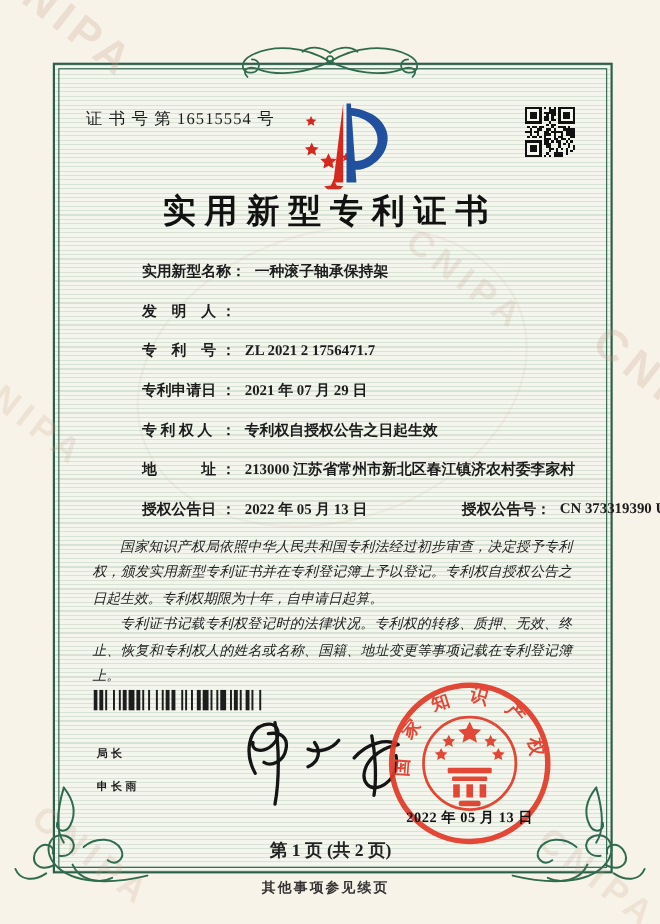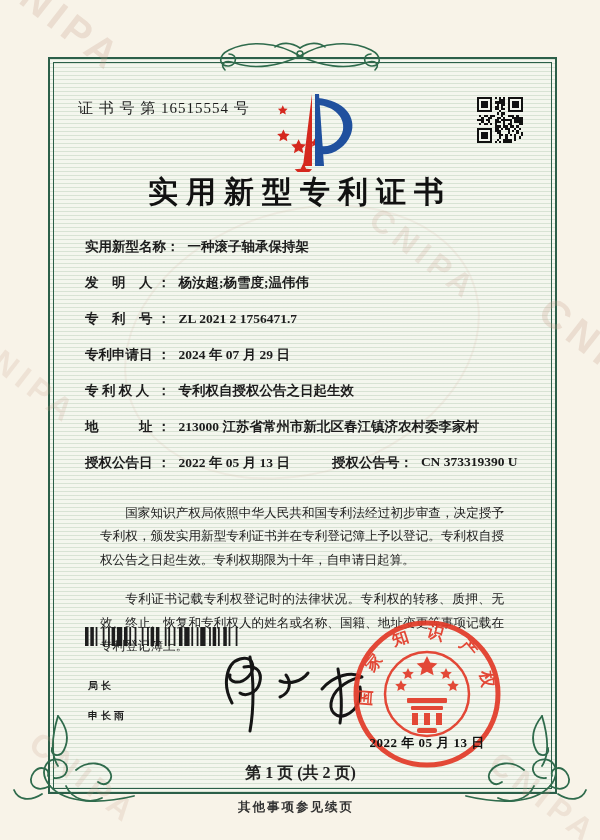--- a/index.html
+++ b/index.html
@@ -44,29 +44,29 @@
     letter-spacing:1px;
   }
   .logo{position:absolute;left:253px;top:88px;}
   .qr{position:absolute;left:477px;top:97px;width:46px;height:46px;}
   .title{
     position:absolute;left:0;top:172px;width:600px;text-align:center;
     font-size:30px;font-weight:700;letter-spacing:8px;color:#111;
   }
   .fields{position:absolute;left:85px;top:229px;width:445px;}
   .frow{display:flex;align-items:center;height:36px;font-size:13.5px;font-weight:600;}
-  .flabel{display:inline-block;min-width:72px;white-space:pre;}
+  .flabel{display:inline-block;min-width:72px;white-space:pre;margin-left:44px;}
   .fcolon{margin-right:8px;}
   .fvalue{white-space:nowrap;}
   .fpair2{margin-left:42px;display:flex;}
   .paras{
     position:absolute;left:84px;top:486px;width:436px;
     font-size:12.6px;line-height:1.86;color:#222;text-align:justify;
   }
-  .paras p{margin:16px;text-indent:2em;}
+  .paras p{margin:0;text-indent:2em;font-style:italic;}
   .barcode{position:absolute;left:85px;top:627px;width:156px;height:19px;}
   .director{
     position:absolute;left:88px;top:671px;font-size:10px;font-weight:700;
     letter-spacing:3px;line-height:30px;
   }
   .signature{position:absolute;left:210px;top:645px;}
   .seal{position:absolute;left:349px;top:616px;width:156px;height:156px;}
   .seal-date{
     position:absolute;left:352px;top:734px;width:150px;text-align:center;
     font-size:13px;font-weight:600;color:#111;letter-spacing:0.5px;
@@ -299,31 +299,30 @@
 
     <div class="fields">
       <div class="frow">
         <span class="flabel">实用新型名称</span>
           <span class="fcolon">：</span>
         <span class="fvalue">一种滚子轴承保持架</span>
       </div>
       <div class="frow">
         <span class="flabel">发　明　人</span>
           <span class="fcolon">：</span>
-        <span class="fvalue">杨汝超;杨雪度;温伟伟</span>
       </div>
       <div class="frow">
         <span class="flabel">专　利　号</span>
           <span class="fcolon">：</span>
         <span class="fvalue">ZL 2021 2 1756471.7</span>
       </div>
       <div class="frow">
         <span class="flabel">专利申请日</span>
           <span class="fcolon">：</span>
-        <span class="fvalue">2024 年 07 月 29 日</span>
+        <span class="fvalue">2021 年 07 月 29 日</span>
       </div>
       <div class="frow">
         <span class="flabel">专 利 权 人</span>
           <span class="fcolon">：</span>
         <span class="fvalue">专利权自授权公告之日起生效</span>
       </div>
       <div class="frow">
         <span class="flabel">地　　　址</span>
           <span class="fcolon">：</span>
         <span class="fvalue">213000 江苏省常州市新北区春江镇济农村委李家村</span>

